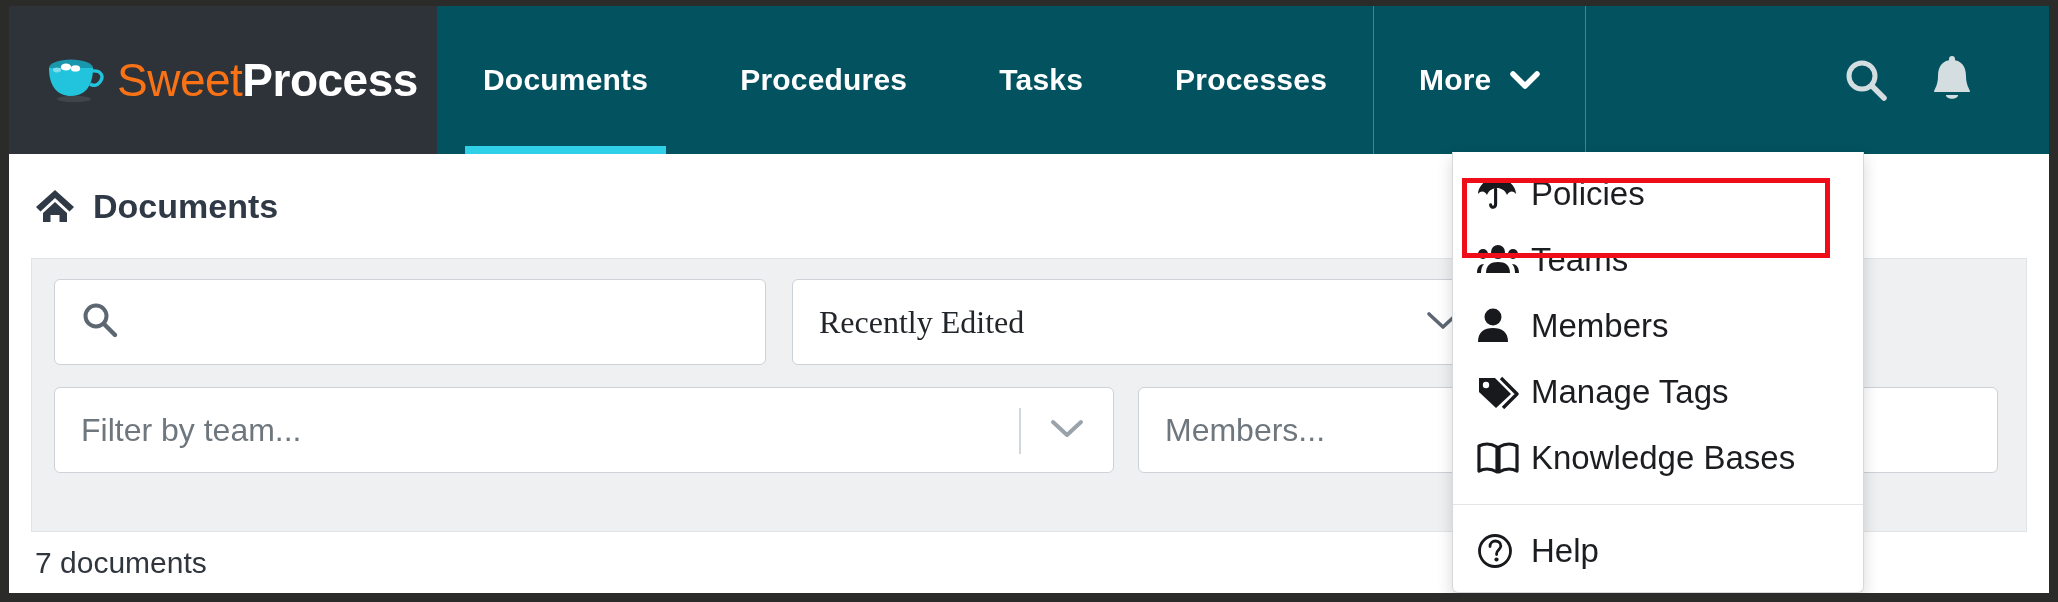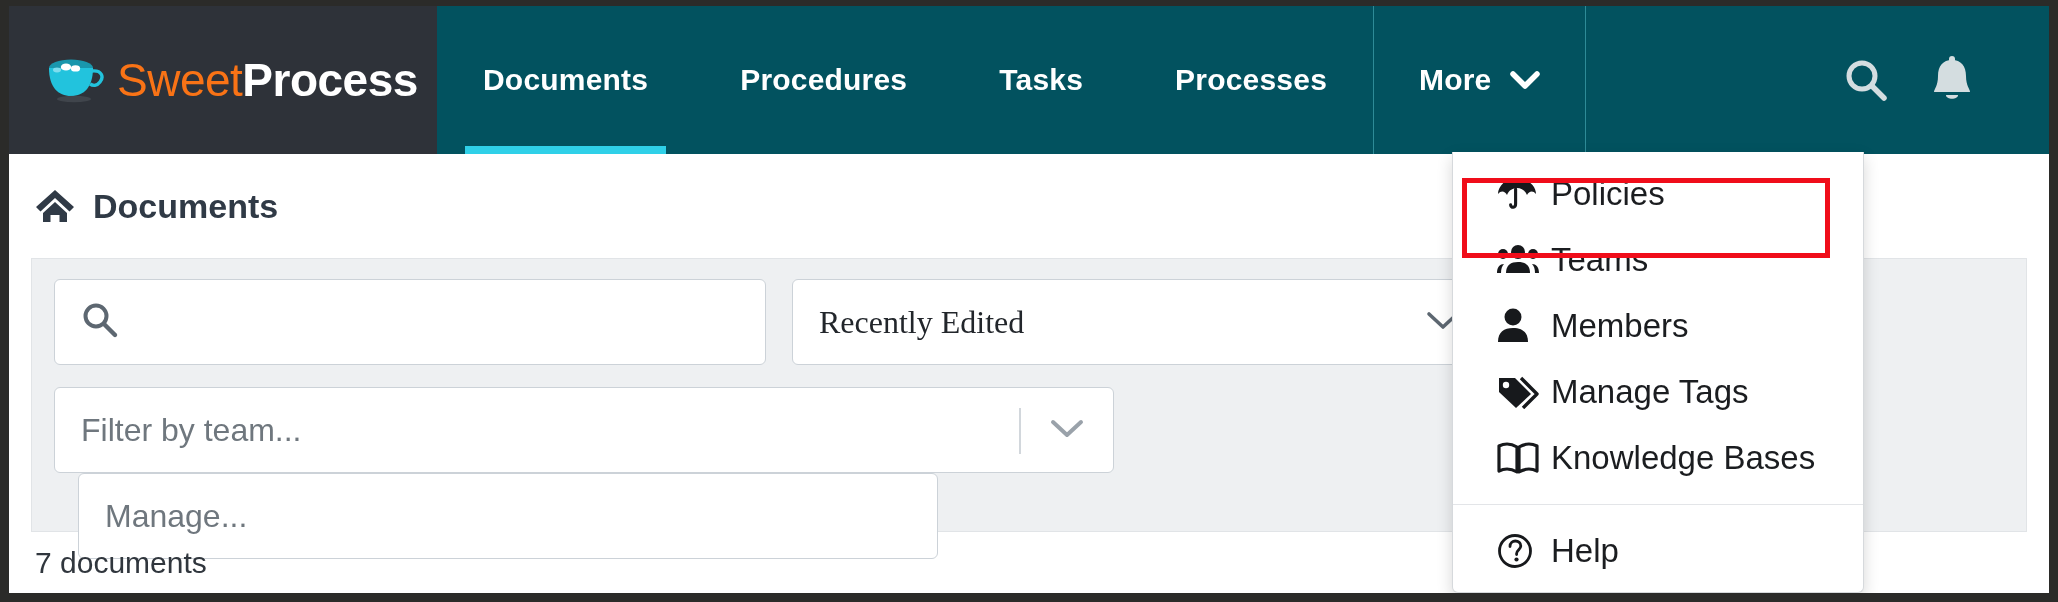--- a/index.html
+++ b/index.html
@@ -57,38 +57,38 @@
   .searchbox{position:relative;width:712px;height:86px;background:#fff;
              border:1px solid #ccd2d8;border-radius:6px;box-sizing:border-box;}
   .searchbox .mag{position:absolute;left:26px;top:50%;transform:translateY(-50%);}
   .searchbox input{position:absolute;left:76px;top:0;height:84px;width:620px;border:0;outline:0;
                    background:transparent;font-family:"Liberation Sans",sans-serif;font-size:31px;color:#333;}
   .sortsel{position:relative;margin-left:26px;width:694px;height:86px;background:#fff;
            border:1px solid #ccd2d8;border-radius:6px;box-sizing:border-box;display:flex;align-items:center;}
   .sortsel .val{margin-left:26px;font-size:32px;color:#22262b;font-family:Liberation Serif, serif;}
   .sortsel .dd{position:absolute;right:24px;top:50%;transform:translateY(-50%);}
 
-  .row2{position:absolute;left:22px;top:128px;display:flex;flex-direction:column;}
+  .row2{position:absolute;left:22px;top:128px;display:flex;}
   .teamsel{position:relative;width:1060px;height:86px;background:#fff;
            border:1px solid #ccd2d8;border-radius:6px;box-sizing:border-box;display:flex;align-items:center;}
   .teamsel .ph{margin-left:26px;font-size:32px;color:#6f777e;}
   .teamsel .sep{position:absolute;right:92px;top:20px;width:2px;height:46px;background:#d2d7dc;}
   .teamsel .dd{position:absolute;right:28px;top:50%;transform:translateY(-50%);}
   .filterbox{position:relative;margin-left:24px;width:860px;height:86px;background:#fff;
              border:1px solid #ccd2d8;border-radius:6px;box-sizing:border-box;display:flex;align-items:center;}
   .filterbox .ph{margin-left:26px;font-size:32px;color:#6f777e;}
 
   
   .count{position:absolute;left:26px;top:540px;font-size:30px;color:#30363d;}
 
   
   .menu{position:absolute;left:1443px;top:146px;width:412px;height:441px;
         background:#ffffff;border:1px solid #d6d9dc;border-top:0;
         border-radius:0 0 6px 6px;box-shadow:0 6px 16px rgba(0,0,0,.16);box-sizing:border-box;}
-  .menu-item{display:flex;align-items:center;height:66px;padding-left:44px;cursor:pointer;}
+  .menu-item{display:flex;align-items:center;height:66px;padding-left:24px;cursor:pointer;}
   .menu-item .mi-icon{width:54px;display:flex;align-items:center;justify-content:flex-start;}
   .menu-item .mi-label{font-size:33px;color:#1b1d20;}
   .menu-item.hl{position:relative;}
   .menu-top-pad{height:9px;}
   .hl-ring{position:absolute;left:1453px;top:172px;width:368px;height:80px;
            border:5px solid #f00d1a;box-sizing:border-box;pointer-events:none;}
   .menu-sep{height:1px;background:#e3e5e8;margin:13px 0 0 0;}
 </style>
 </head>
 <body>
@@ -194,21 +194,21 @@
       <div class="teamsel">
         <span class="ph">Filter by team...</span>
         <span class="sep"></span>
         <span class="dd">
           <svg width="36" height="24" viewBox="0 0 36 24">
             <path d="M4 6 L18 19 L32 6" fill="none" stroke="#9aa2aa" stroke-width="4" stroke-linecap="round" stroke-linejoin="round"></path>
           </svg>
         </span>
       </div>
       <div class="filterbox">
-        <span class="ph">Manage...</span>
+        <span class="ph">Members...</span>
       </div>
     </div>
   </div>
 
   <div class="count">7 documents</div>
 
   <div class="menu">
     <div class="menu-top-pad"></div>
 
     <div class="menu-item hl">

